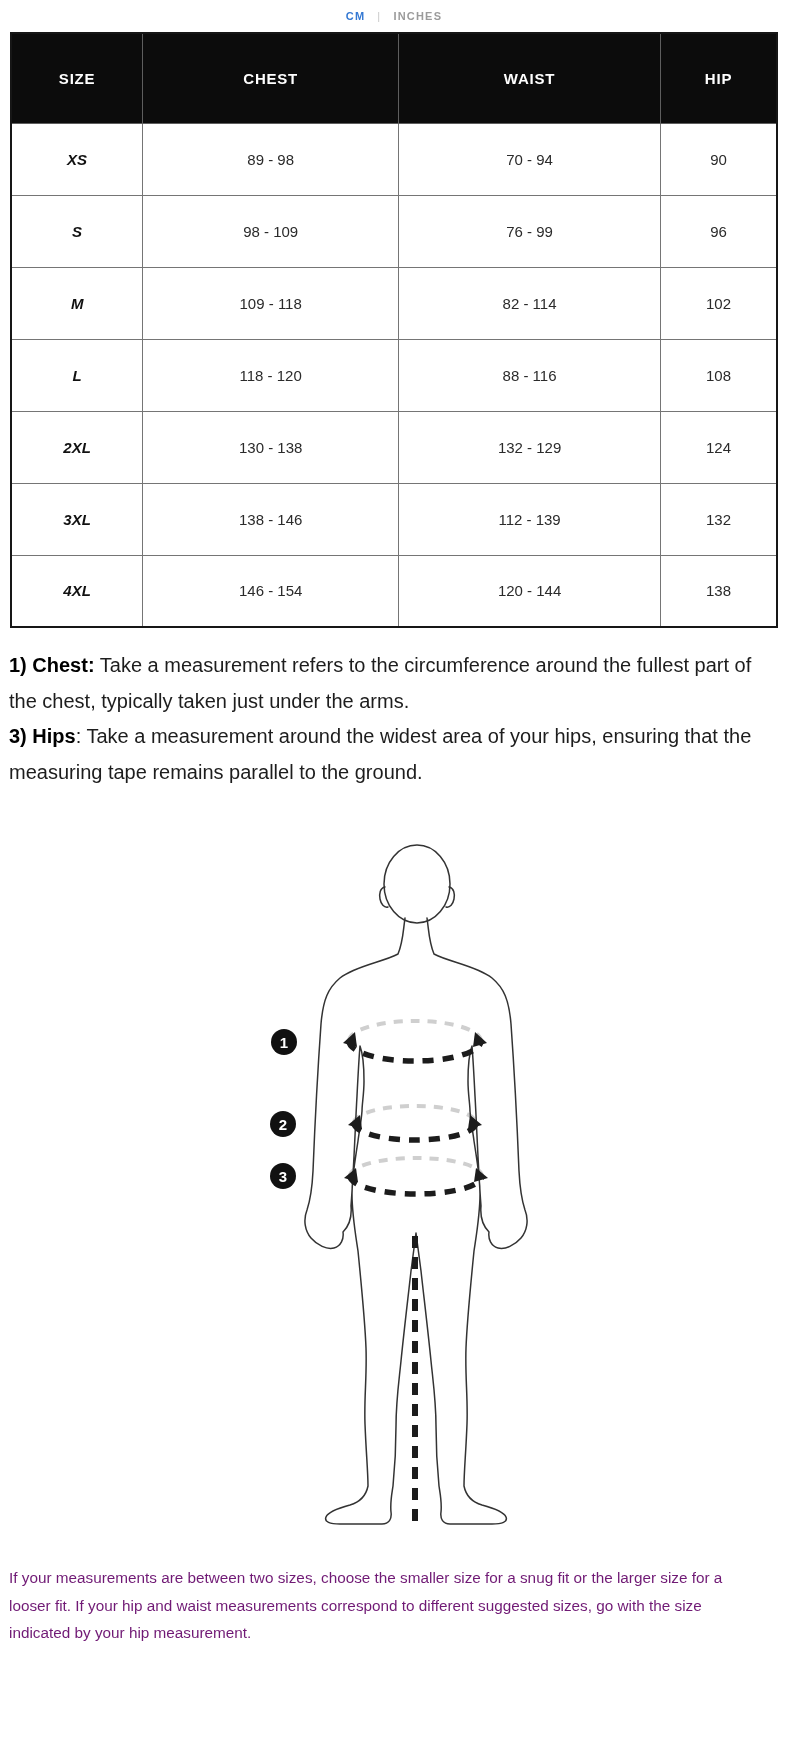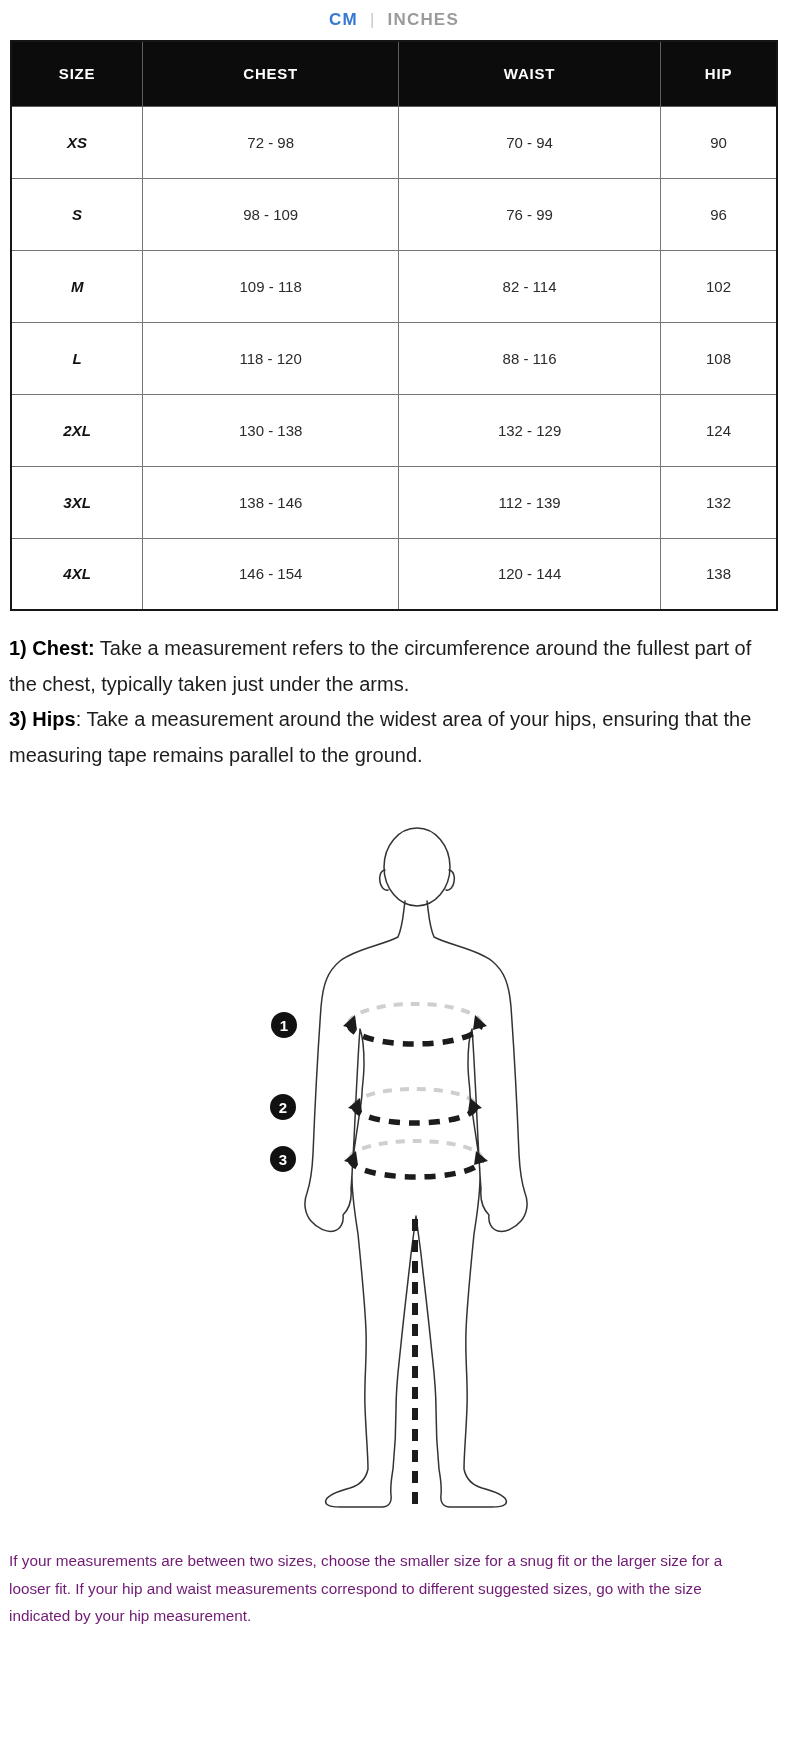--- a/index.html
+++ b/index.html
@@ -10,40 +10,40 @@
     font-family: "Liberation Sans", "DejaVu Sans", sans-serif;
     color: #1e1e1e;
   }
   
   .unit-tabs {
     display: flex;
     justify-content: center;
     align-items: center;
     gap: 12px;
     padding-top: 10px;
-    font-size: 17px;
+    font-size: 11px;
     font-weight: bold;
     letter-spacing: 1.2px;
   }
   .unit-tabs .tab-cm { color: #3579d3; cursor: pointer; }
   .unit-tabs .tab-divider { color: #c9c9c9; font-weight: normal; }
   .unit-tabs .tab-inches { color: #9b9b9b; cursor: pointer; }
 
   
   table.size-table {
     width: 768px;
     margin: 10px auto 0 auto;
     border-collapse: collapse;
     border: 2px solid #161616;
     table-layout: fixed;
   }
   table.size-table th {
     background: #0c0c0c;
     color: #ffffff;
-    height: 65px;
+    height: 90px;
     font-size: 15px;
     font-weight: bold;
     letter-spacing: 0.8px;
     text-align: center;
     border: 1px solid #5e5e5e;
   }
   table.size-table td {
     height: 72px;
     text-align: center;
     vertical-align: middle;
@@ -106,21 +106,21 @@
     <tr>
       <th>SIZE</th>
       <th>CHEST</th>
       <th>WAIST</th>
       <th>HIP</th>
     </tr>
   </thead>
   <tbody>
     <tr>
       <td class="size-cell">XS</td>
-      <td>72 - 98</td>
+      <td>89 - 98</td>
       <td>70 - 94</td>
       <td>90</td>
     </tr>
     <tr>
       <td class="size-cell">S</td>
       <td>98 - 109</td>
       <td>76 - 99</td>
       <td>96</td>
     </tr>
     <tr>

